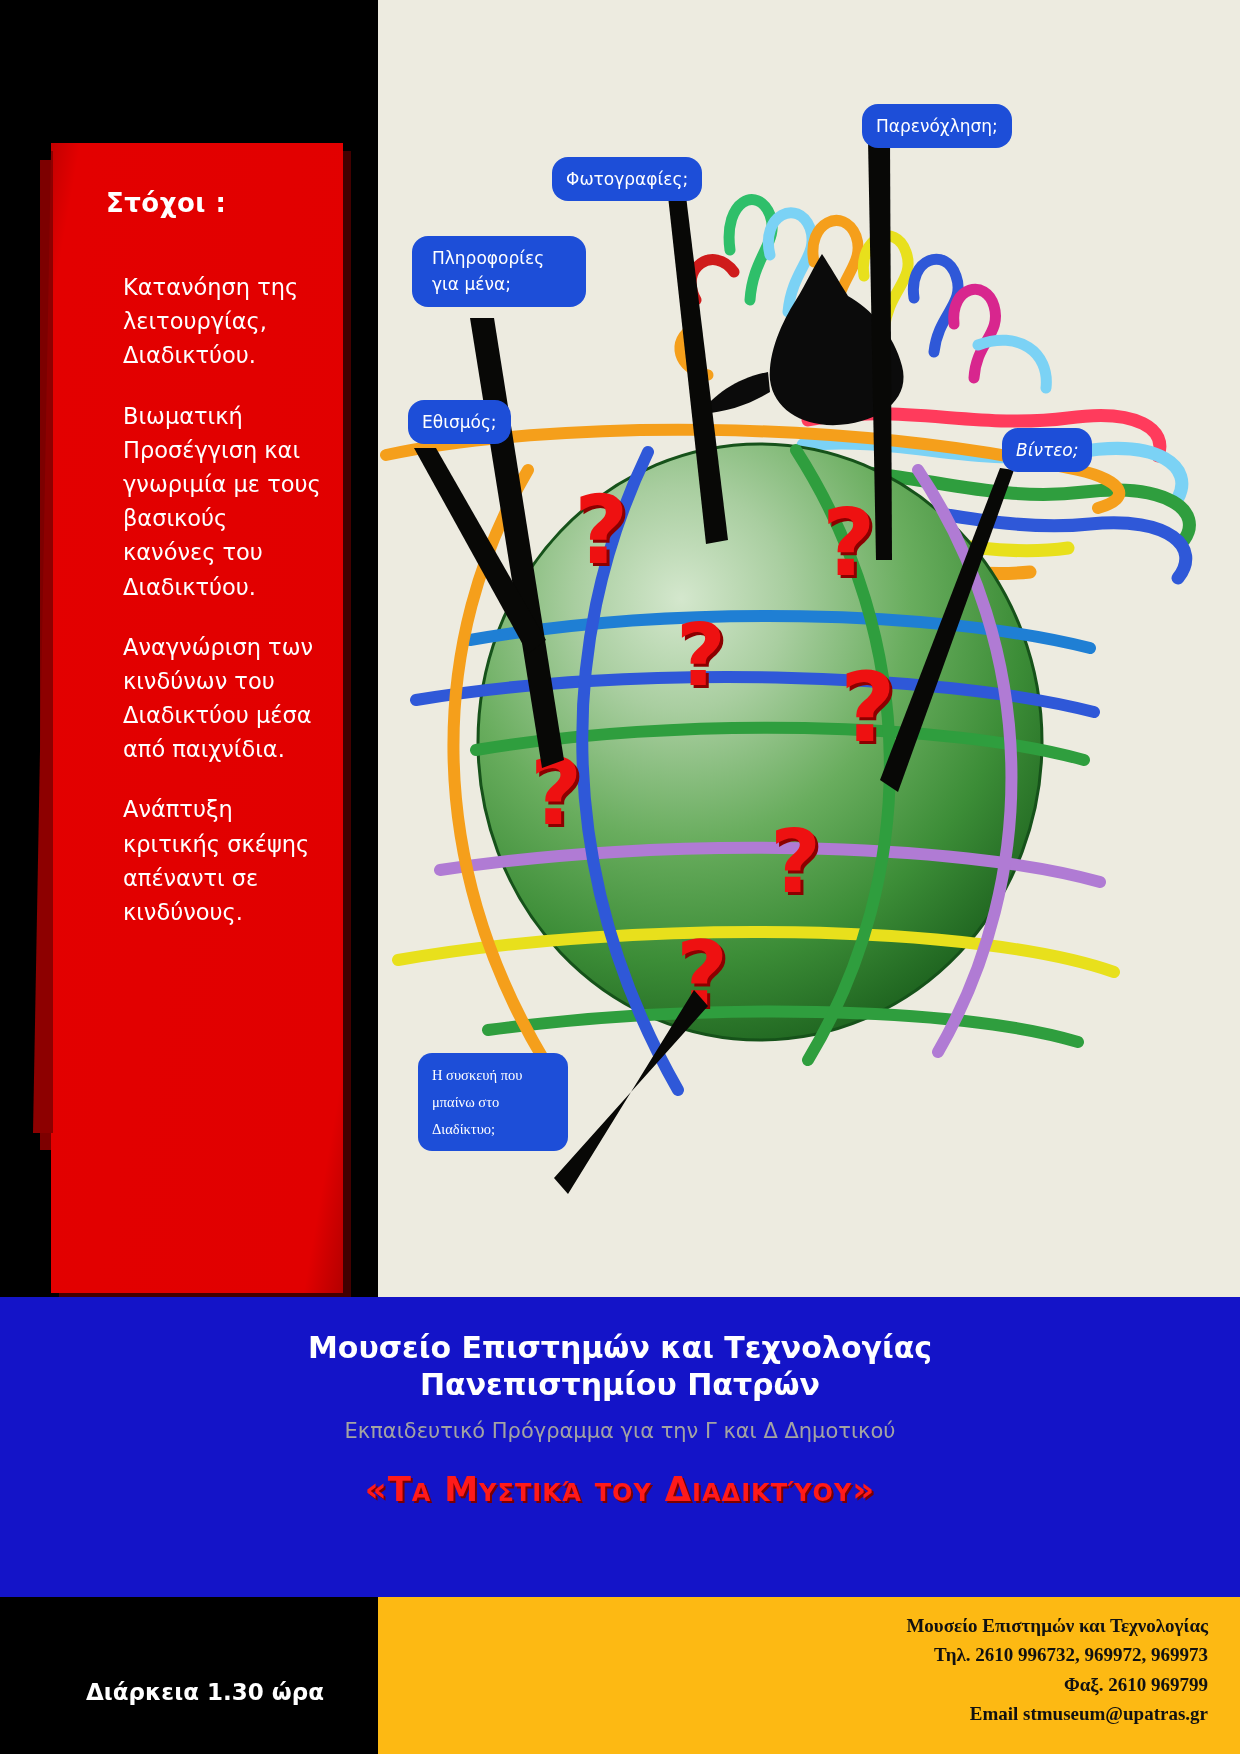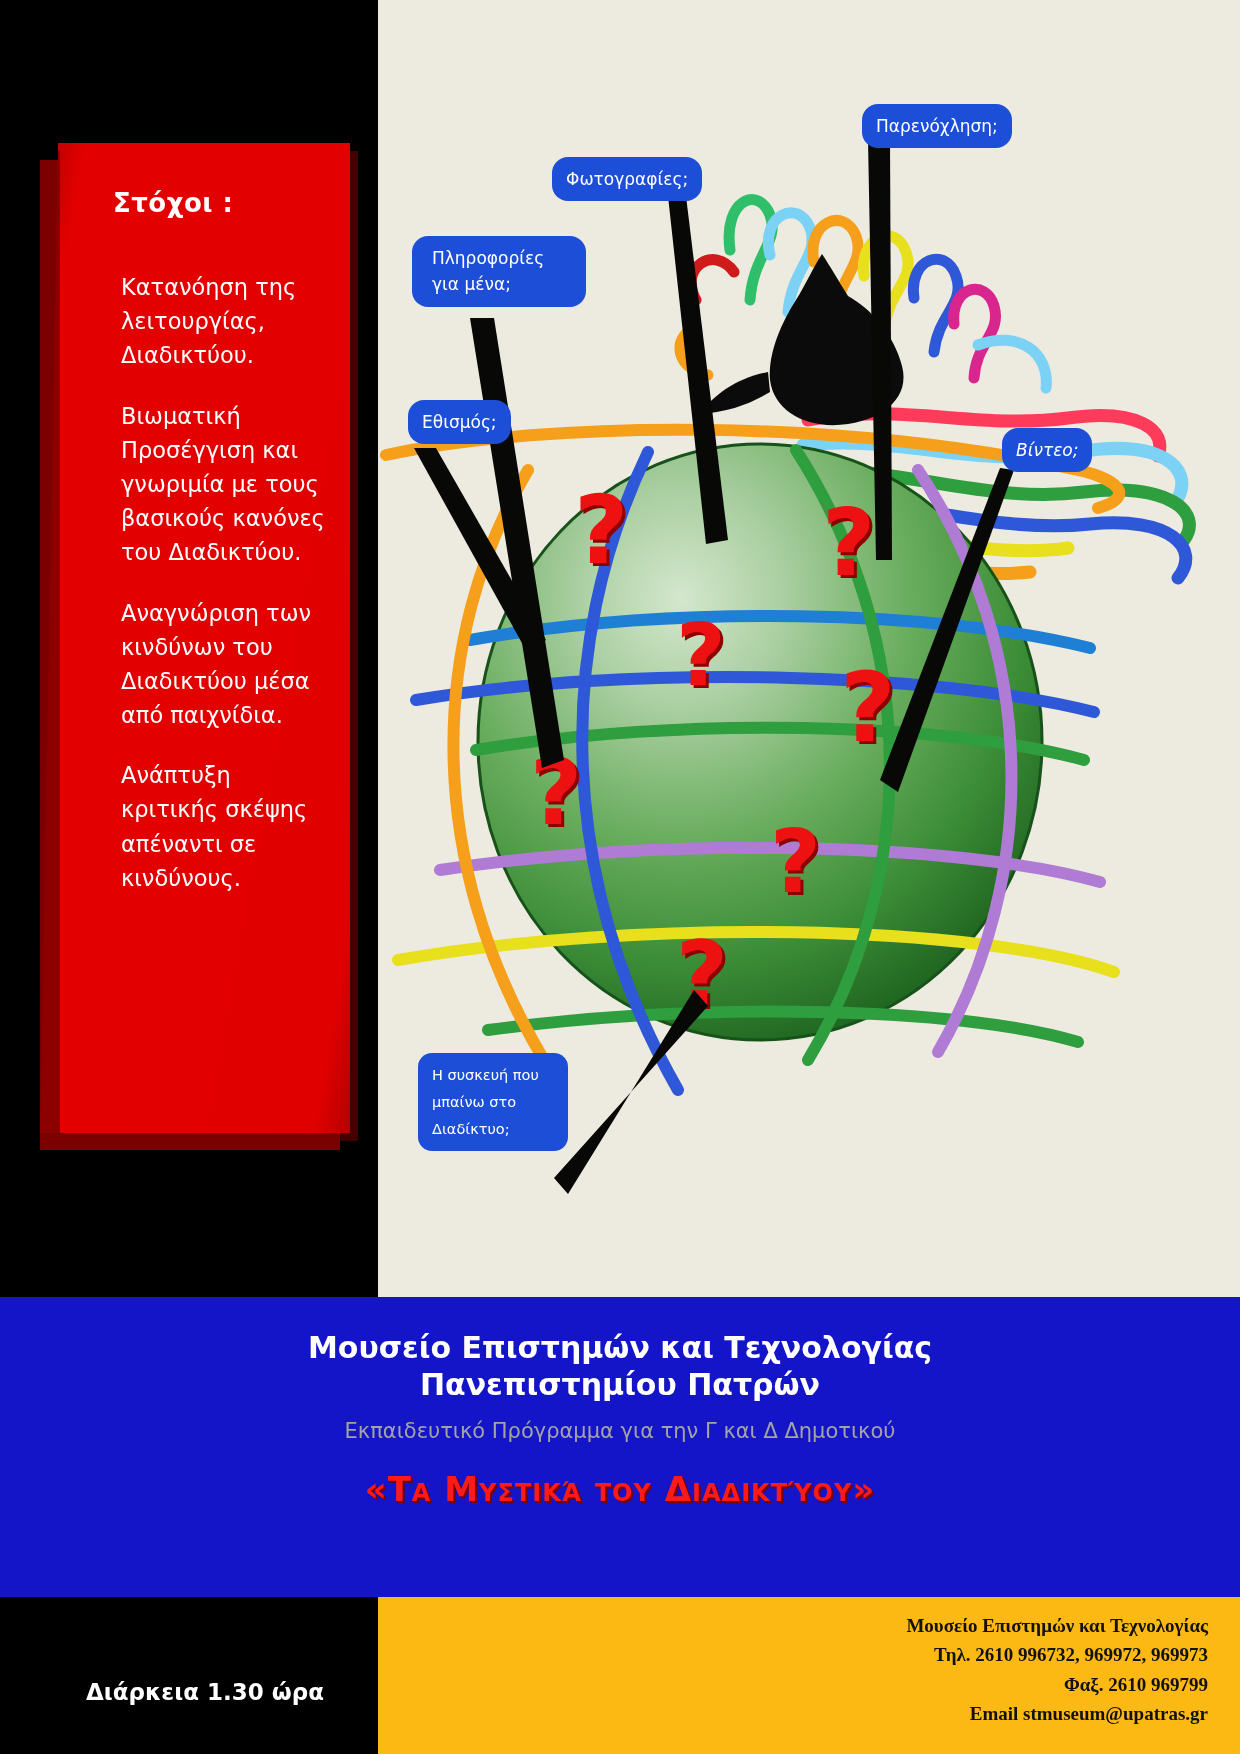--- a/index.html
+++ b/index.html
@@ -19,56 +19,56 @@
 
   
   #left-col{position:absolute;left:0;top:0;width:378px;height:1297px;background:#000;}
 
   
   #goals-shadow{
     position:absolute;left:40px;top:160px;width:300px;height:990px;
     background:#7d0000;
   }
   #goals-box{
-    position:absolute;left:58px;top:143px;width:292px;height:990px;
+    position:absolute;left:51px;top:143px;width:292px;height:1150px;
     background:#e00000;
     background:linear-gradient(100deg,#c20000 0%,#e30000 6%,#e10000 92%,#b40000 100%);
     box-shadow:8px 8px 0 rgba(120,0,0,.55);
   }
   #goals-box:before{
     content:"";position:absolute;left:-18px;top:8px;width:20px;height:982px;
     background:#8d0000;
     clip-path:polygon(100% 0,100% 100%,0 100%,90% 0);
   }
   #goals-inner{position:absolute;left:55px;top:45px;right:18px;}
   .goals-title{
     color:#ffffff;font-size:26px;font-weight:bold;letter-spacing:.5px;margin:0 0 52px 0;
   }
   .goal-p{
-    color:#ffffff;font-size:22.5px;line-height:1.52;margin:0 0 26px 8px;
+    color:#ffffff;font-size:22.5px;line-height:1.52;margin:0 0 26px 17px;
     font-weight:400;
   }
 
   
 
   
   .qmark{
     position:absolute;color:#ee1111;font-weight:bold;
     text-shadow:3px 3px 0 #8c0000;
     font-family:"DejaVu Sans","Liberation Sans",sans-serif;
     line-height:1;
   }
 
   
   .bubble{
     position:absolute;background:#1d4ed8;color:#fff;border-radius:16px;
     padding:9px 14px;font-size:17px;line-height:1.55;z-index:40;
     white-space:pre-line;
   }
-  .bubble.small{font-size:14.5px;line-height:1.85;border-radius:14px;}
+  .bubble.small{font-size:14.5px;line-height:1.85;border-radius:14px;font-family:Liberation Serif, serif;}
 
   
   #blue-band{
     position:absolute;left:0;top:1297px;width:1240px;height:300px;background:#1414c8;
     text-align:center;
   }
   #museum-line1,#museum-line2{
     color:#fff;font-size:30px;font-weight:bold;line-height:1.22;margin:0;
   }
   #museum-line1{padding-top:33px;}

